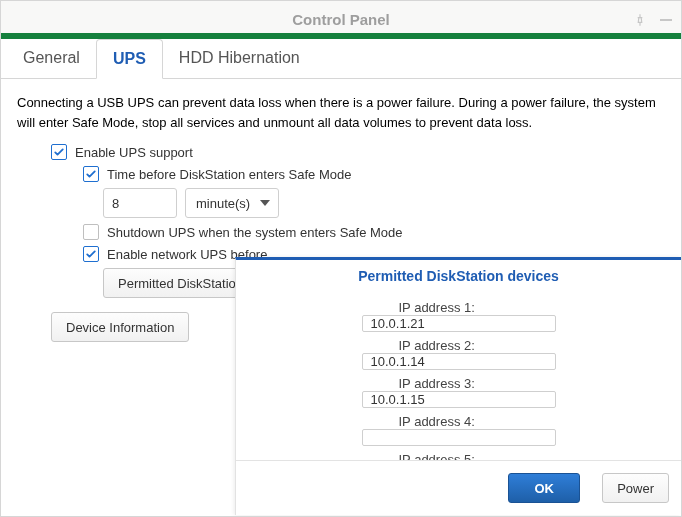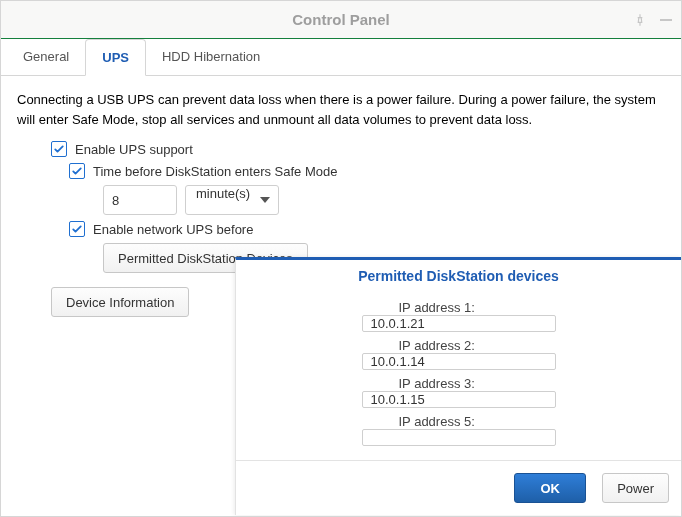--- a/index.html
+++ b/index.html
@@ -14,21 +14,21 @@
     width: 682px;
     height: 517px;
     position: relative;
     background: #fff;
     border: 1px solid #d6d6d6;
     overflow: hidden;
   }
   .titlebar {
     height: 38px;
     line-height: 38px;
-    border-bottom: 1px solid #15803d;
+    border-bottom: 6px solid #15803d;
     background: #f8f8f7;
     position: relative;
     text-align: center;
   }
   .titlebar-title {
     font-weight: 600;
     color: #9e9e9e;
     font-size: 15px;
   }
   .titlebar-controls {
@@ -59,21 +59,21 @@
     display: flex;
     border-bottom: 1px solid #d6d6d6;
     padding: 0 6px;
     background: #fff;
   }
   .tab {
     padding: 10px 16px 9px;
     color: #555;
     cursor: pointer;
     border-bottom: 2px solid transparent;
-    font-size: 13px;
+    font-size: 16px;
     position: relative;
   }
   .tab.active {
     color: #1f5db3;
     font-weight: 600;
   }
   .tab.active::after {
     content: "";
     position: absolute;
     left: 10px; right: 10px; bottom: -1px;
@@ -93,21 +93,21 @@
     color: #000000;
     line-height: 1.5;
     margin-bottom: 12px;
   }
   .row {
     display: flex;
     align-items: center;
     margin: 6px 0;
     padding-left: 34px;
   }
-  .indent1 { margin-left: 18px; }
+  .indent1 { margin-left: 32px; }
   .indent2 { margin-left: 52px; }
   .checkbox {
     width: 16px; height: 16px;
     border: 1px solid #1f6fd0;
     border-radius: 2px;
     margin-right: 8px;
     display: inline-flex;
     align-items: center;
     justify-content: center;
     flex-shrink: 0;
@@ -125,20 +125,21 @@
     padding: 0 8px;
     font-size: 13px;
     color: #333;
   }
   .select {
     height: 30px;
     border: 1px solid #cfcfcf;
     border-radius: 3px;
     padding: 0 28px 0 10px;
     display: inline-flex;
+    align-items: center;
     margin-left: 8px;
     color: #333;
     position: relative;
     cursor: pointer;
     background: #fff;
   }
   .select .chevron {
     position: absolute;
     right: 8px; top: 50%;
     transform: translateY(-50%);
@@ -206,21 +207,21 @@
     font-size: 13px;
     color: #333;
   }
   .dialog-footer {
     position: absolute;
     bottom: 0; left: 0; right: 0;
     padding: 12px 12px;
     border-top: 1px solid #e3e3e3;
     display: flex;
     justify-content: flex-end;
-    gap: 16px;
+    gap: 22px;
     background: #fff;
   }
   .dialog-footer .btn.primary { min-width: 72px; justify-content: center; }
 </style>
 </head>
 <body>
 
 <div class="window">
 
   <div class="titlebar">
@@ -263,20 +264,24 @@
     </div>
 
     <div class="row indent2">
       <input class="num-input" value="8" style="">
       <div class="select">
         <span>minute(s)</span>
         <span class="chevron"></span>
       </div>
     </div>
 
+    <div class="row indent1">
+      <span class="checkbox unchecked"></span>
+      <span class="label">Shutdown UPS when the system enters Safe Mode</span>
+    </div>
 
     <div class="row indent1">
       <span class="checkbox checked">
         <svg viewBox="0 0 16 16">
             <path d="M3 8.5l3 3 7-7" stroke="#1f6fd0" stroke-width="2.4" fill="none" stroke-linecap="round" stroke-linejoin="round"></path>
           </svg>
       </span>
       <span class="label">Enable network UPS before</span>
     </div>
 
@@ -298,20 +303,24 @@
       </div>
       <div class="form-row">
         <span class="form-label">IP address 2:</span>
         <input class="form-input" value="10.0.1.14" style="">
       </div>
       <div class="form-row">
         <span class="form-label">IP address 3:</span>
         <input class="form-input" value="10.0.1.15" style="">
       </div>
       <div class="form-row">
+        <span class="form-label">IP address 4:</span>
+        <input class="form-input" value="" style="">
+      </div>
+      <div class="form-row">
         <span class="form-label">IP address 5:</span>
         <input class="form-input" value="" style="">
       </div>
     </div>
     <div class="dialog-footer">
       <div class="btn primary">OK</div>
       <div class="btn">Power</div>
     </div>
   </div>
 

